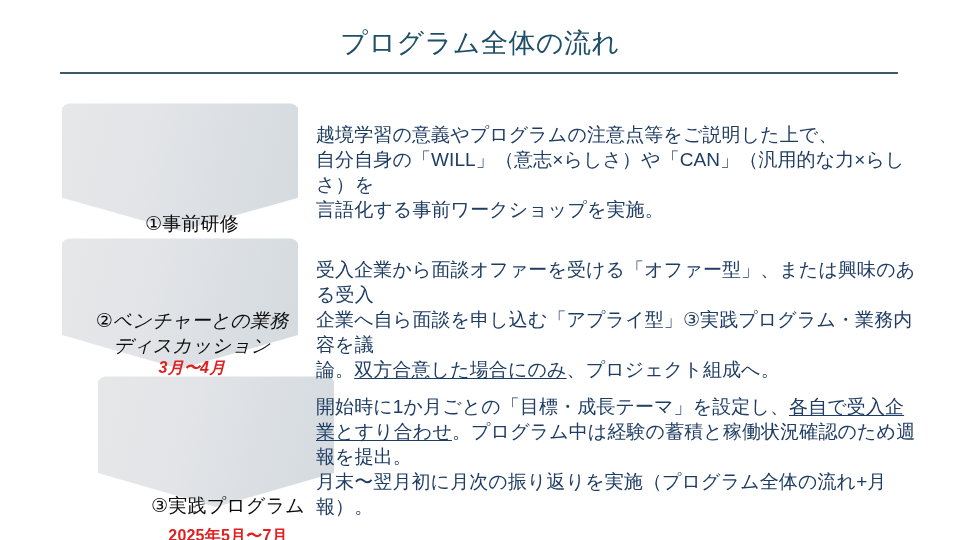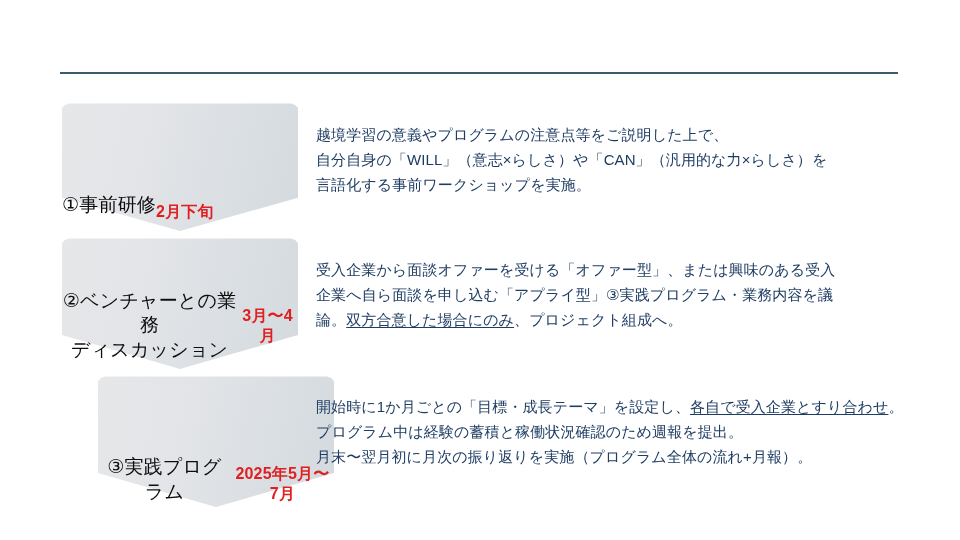--- a/index.html
+++ b/index.html
@@ -65,28 +65,28 @@
     background: linear-gradient(103deg, #E6E7E9 0%, #E2E4E7 38%, #D9DEE2 75%, #D4DADE 100%);
     -webkit-clip-path: polygon(
         0% 4%,  1.2% 1.6%,  3% 0.4%,  97% 0.4%,  98.8% 1.6%,  100% 4%,
         100% 74%,  50% 100%,  0% 74%);
     clip-path: polygon(
         0% 4%,  1.2% 1.6%,  3% 0.4%,  97% 0.4%,  98.8% 1.6%,  100% 4%,
         100% 74%,  50% 100%,  0% 74%);
   }
   .step-inner {
     position: absolute;
-    left: 0;
+    left: 12px;
     top: 0;
     width: 236px;
     height: 100%;
     display: flex;
-    flex-direction: row;
+    flex-direction: column;
     align-items: center;
-    justify-content: flex-start;
+    justify-content: flex-end;
     text-align: center;
   }
   .step-label {
     color: #0d0d0d;
     font-size: 19px;
     line-height: 1.28;
     font-weight: 400;
     letter-spacing: 0.2px;
     white-space: pre-line;
   }
@@ -97,54 +97,57 @@
     font-weight: 700;
     letter-spacing: 0.2px;
   }
 
   
   #step-1 { top: 103px;  height: 128px; }
   #step-1 .step-inner { padding-top: 38px; }
   #step-1 .step-period { margin-top: 14px; }
 
   #step-2 { top: 238px;  height: 131px; }
-  #step-2 .step-inner { padding-top: 22px; }
+  #step-2 .step-inner { padding-top: 8px; font-style: italic; }
   #step-2 .step-period { margin-top: 0; }
 
   #step-3 { top: 376px;  height: 131px; margin-left: 36px; }
   #step-3 .step-inner { padding-top: 38px; }
   #step-3 .step-period { margin-top: 8px; }
 
   
   .desc {
     position: absolute;
     left: 316px;
     width: 600px;
     color: #1F3D63;
-    font-size: 15px;
+    font-size: 19px;
     line-height: 25px;
     letter-spacing: 0.1px;
   }
   .desc p {
     margin: 0;
   }
   .u {
     text-decoration: underline;
     text-underline-offset: 2px;
   }
 
   #desc-1 { top: 122px; }
   #desc-2 { top: 257px; }
   #desc-3 { top: 394px; }
 </style>
 </head>
 <body>
 
 <div id="slide">
 
+  <div class="title-wrap">
+    <div class="slide-title">プログラム全体の流れ</div>
+  </div>
   <div class="title-rule"></div>
 
   <div class="step" id="step-1">
     <div class="step-shape"></div>
     <div class="step-inner">
       <div class="step-label">①事前研修</div>
       <div class="step-period">2月下旬</div>
     </div>
   </div>
 

